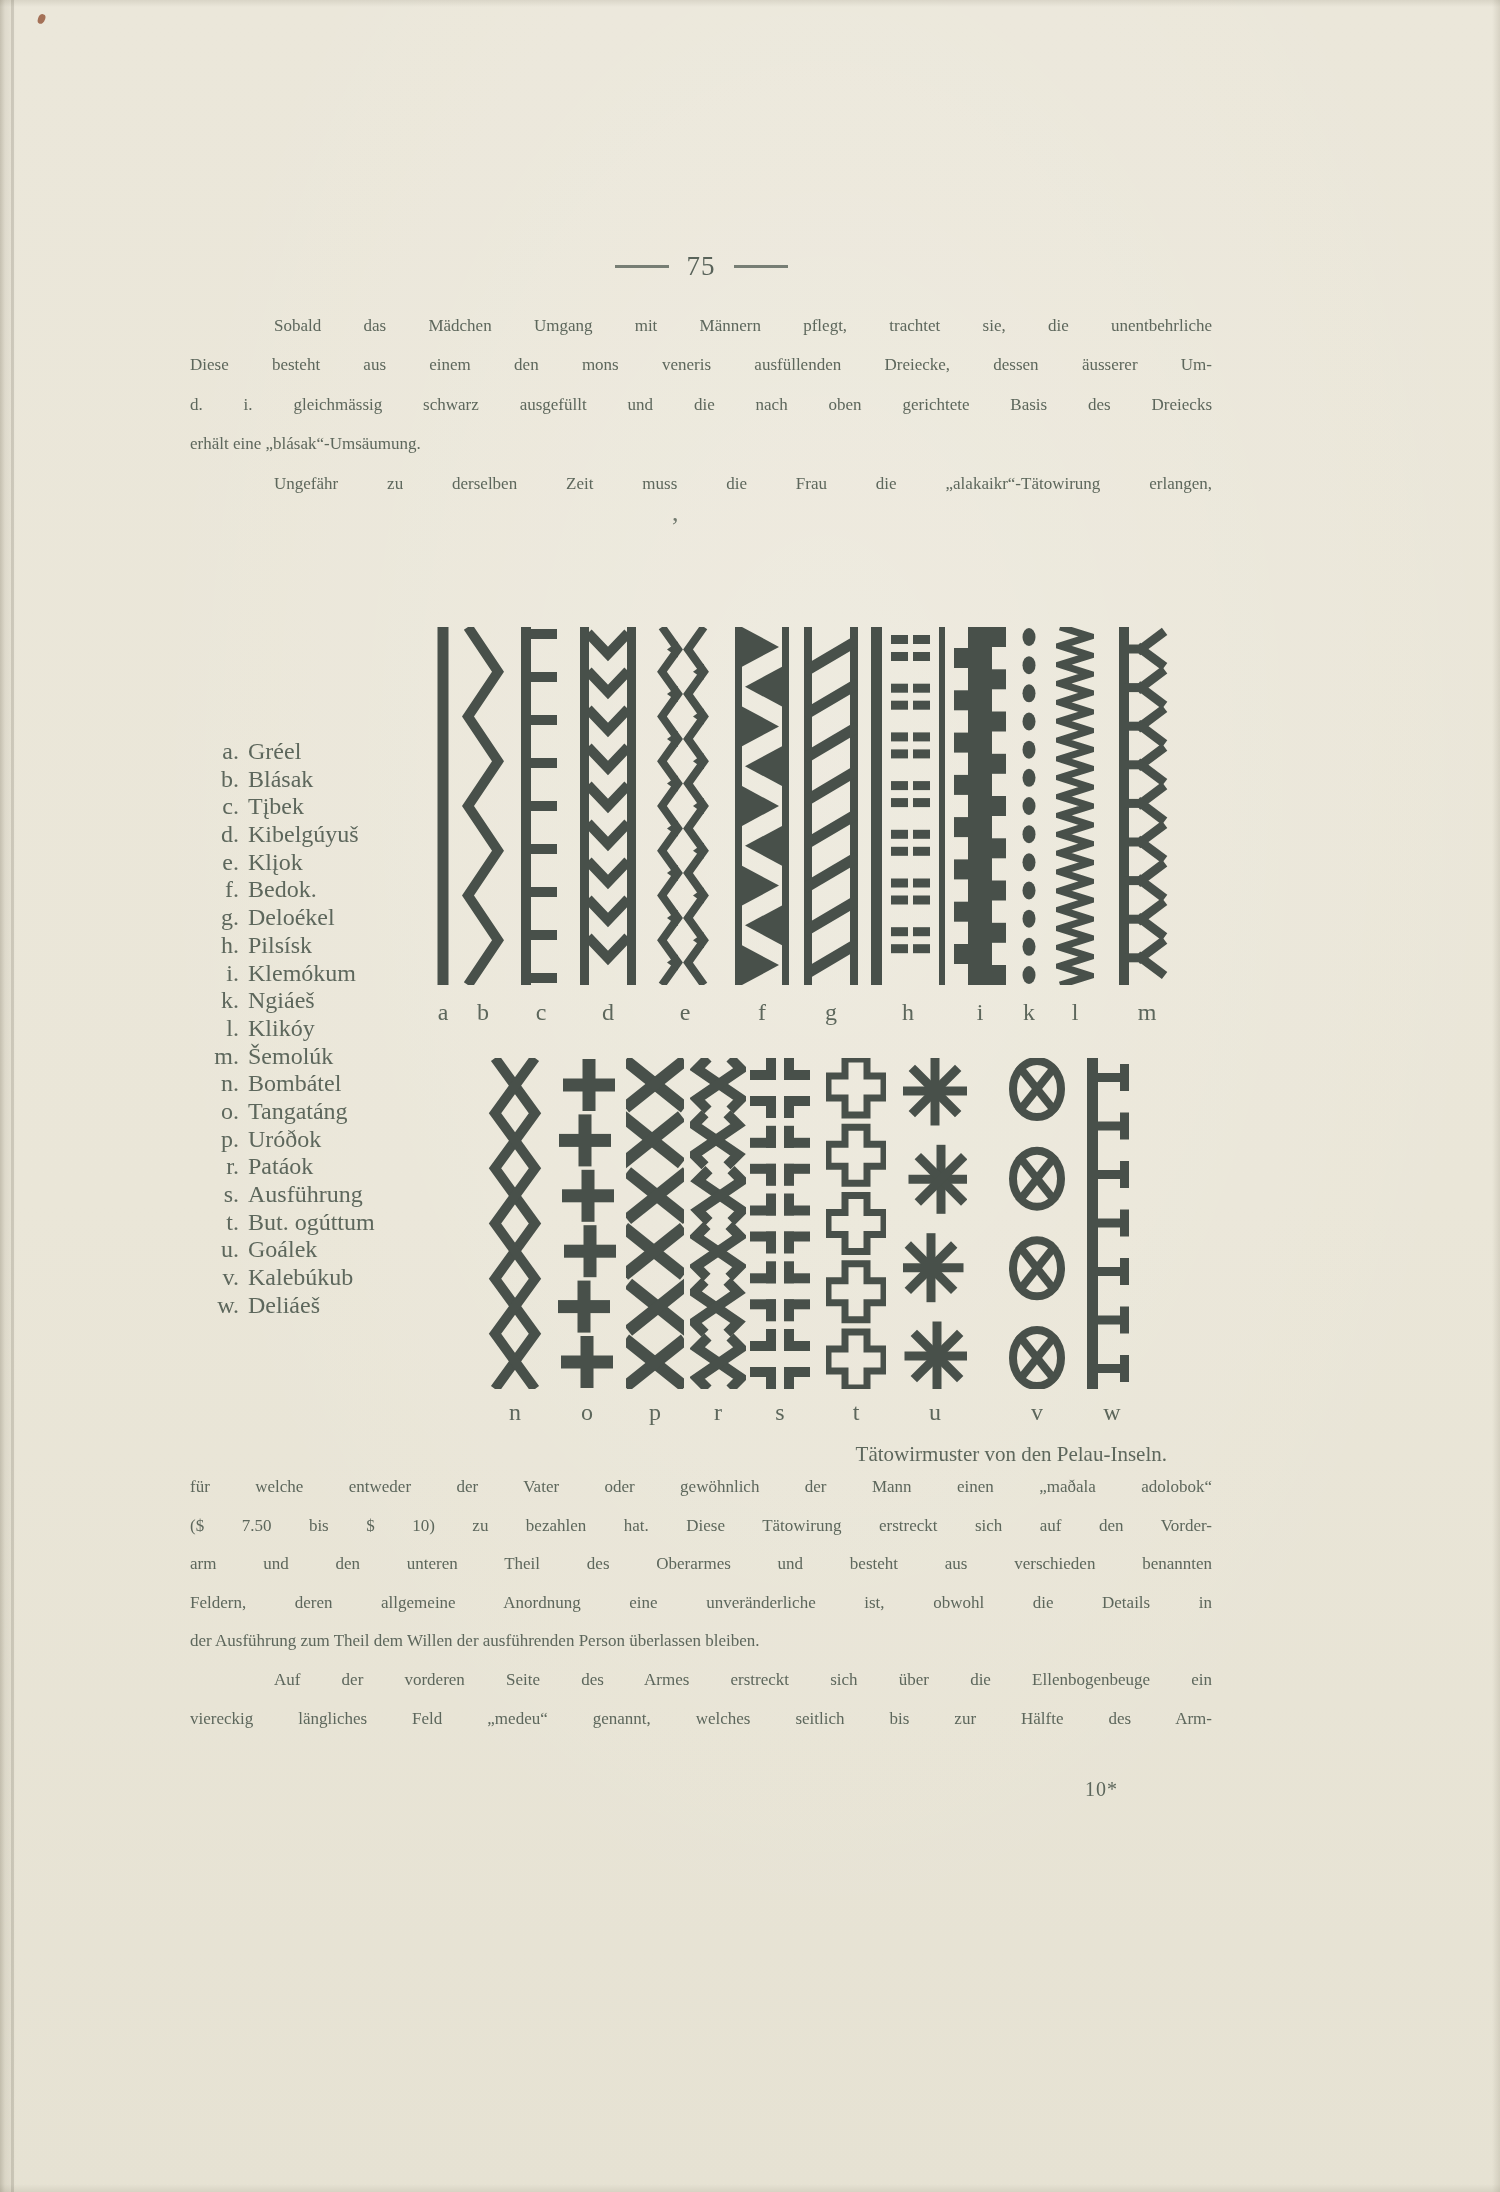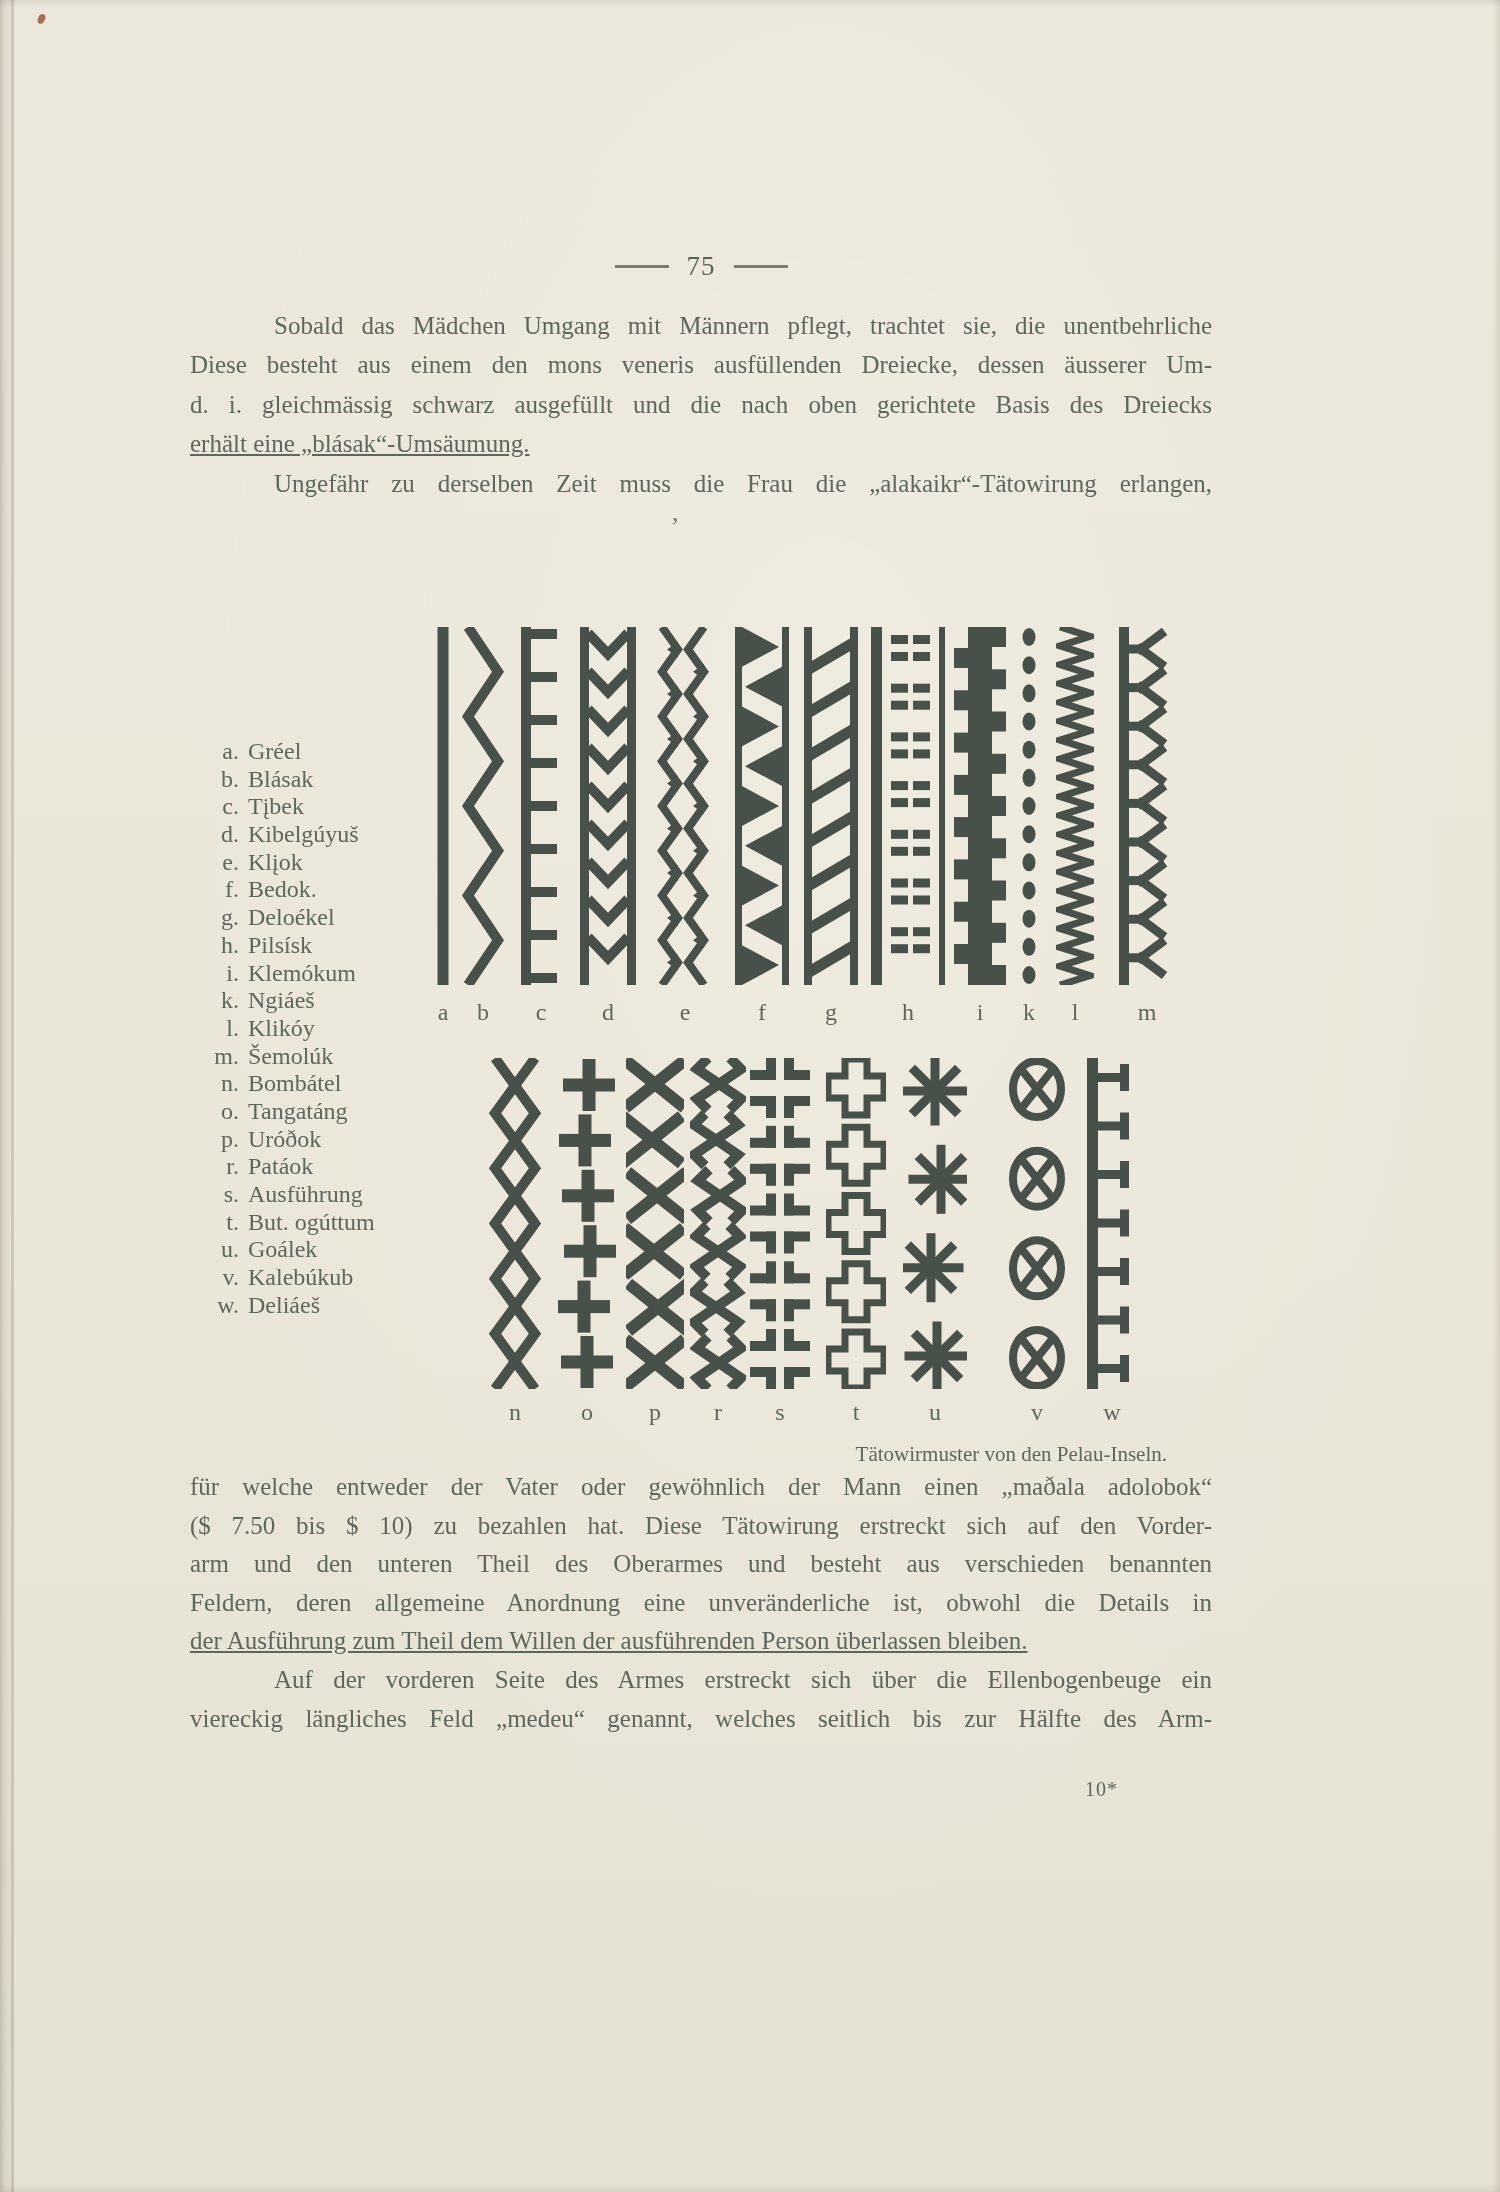--- a/index.html
+++ b/index.html
@@ -44,32 +44,32 @@
     text-align:center;font-size:27px;line-height:32px;color:var(--number-ink);
     letter-spacing:1px;
   }
   .pageno .rule{
     display:inline-block;width:54px;height:3px;background:var(--number-ink);
     vertical-align:middle;margin:0 18px 4px 18px;opacity:.8;
   }
   
   .textblock{
     position:absolute;left:190px;width:1022px;
-    font-size:25px;color:var(--text-ink);
+    font-size:17px;color:var(--text-ink);
   }
   #upper-par{top:306px;}
   #upper-par .line{line-height:39.4px;height:39.4px;}
   #lower-par{top:1468px;}
   #lower-par .line{line-height:38.6px;height:38.6px;}
   .line{
     text-align:justify;text-align-last:justify;
     overflow:hidden;white-space:normal;
   }
   .line.ind{padding-left:84px;}
-  .line.nj{text-align:right;text-align-last:left;text-decoration:underline;}
+  .line.nj{text-align:right;text-align-last:left;}
   
   #legend{
     position:absolute;left:158px;top:738px;width:300px;
     font-size:24px;color:var(--text-ink);
   }
   .leg-item{display:flex;line-height:27.7px;height:27.7px;}
   .leg-key{width:90px;text-align:right;padding-right:9px;box-sizing:border-box;}
   .leg-name{flex:1;}
   
   .pattern-col{position:absolute;}

